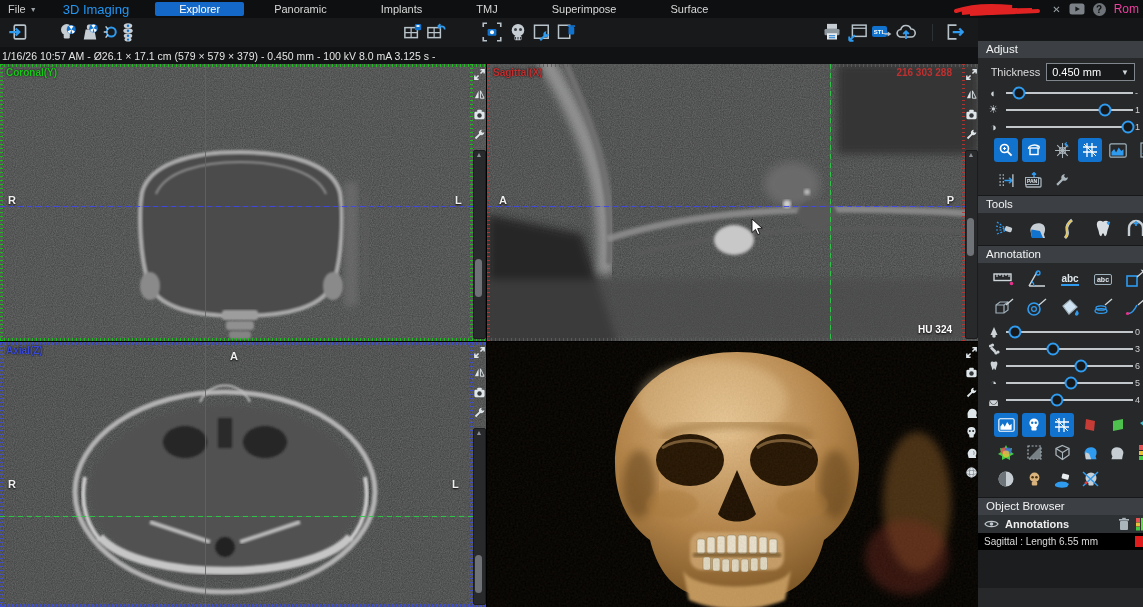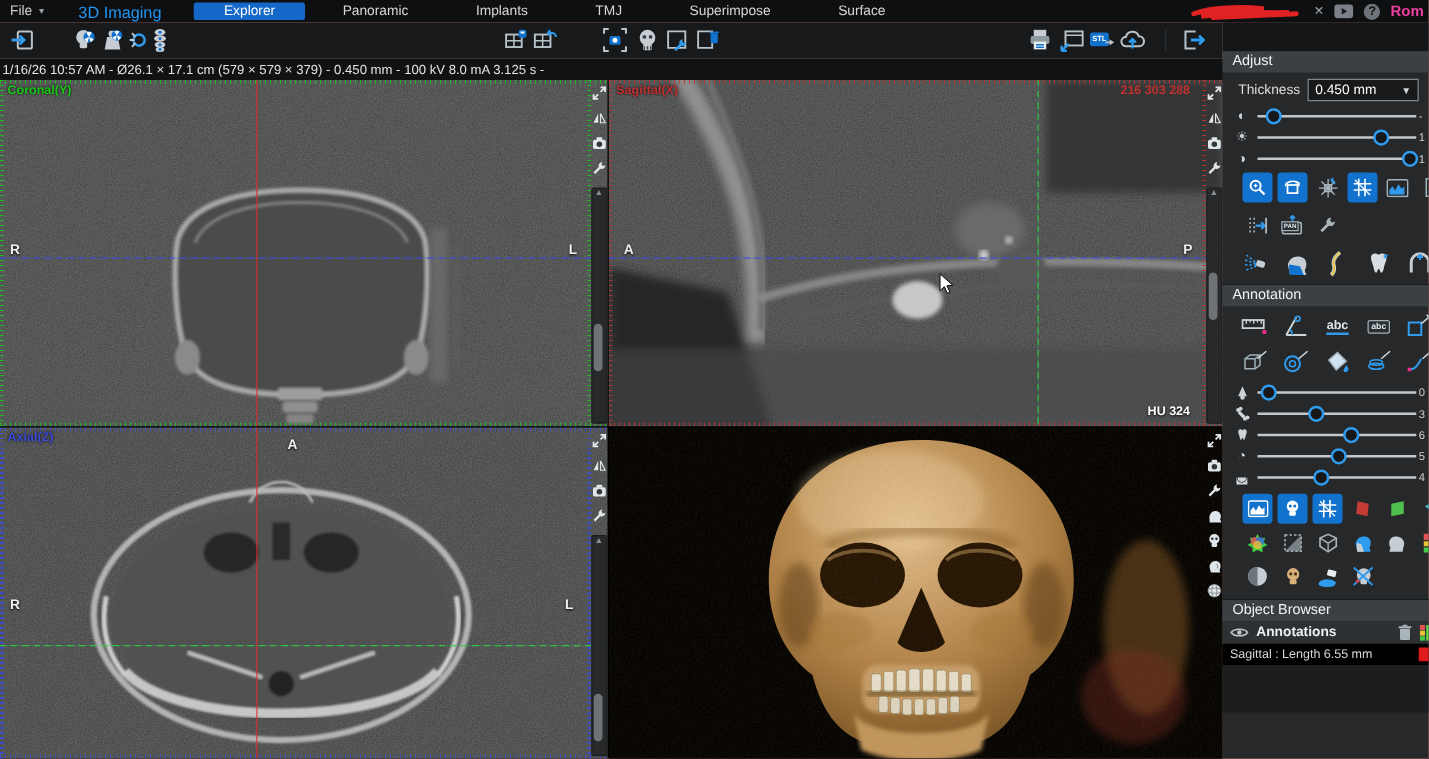--- a/index.html
+++ b/index.html
@@ -1,28 +1,28 @@
 <!DOCTYPE html>
 <html><head>
 <meta charset="utf-8">
 <style>
   html,body{margin:0;padding:0;background:#000;}
-  #app{position:relative;width:1143px;height:607px;overflow:hidden;background:#fca5a5;
+  #app{position:relative;width:1143px;height:607px;overflow:hidden;background:#15803d;
        font-family:"Liberation Sans","DejaVu Sans",sans-serif;color:#ddd;-webkit-font-smoothing:antialiased;}
   
   .menubar{position:absolute;left:0;top:0;width:1143px;height:18px;background:#0e0f10;
            display:flex;align-items:center;font-size:11px;z-index:30;}
   .mi{display:flex;align-items:center;gap:4px;color:#cfcfcf;padding:0 8px;cursor:default;}
   .caret{font-size:7px;color:#9aa0a5;}
   .apptitle{color:#2196f3;font-size:13px;font-weight:normal;margin:0 26px 0 18px;}
   .tabs{display:flex;align-items:center;gap:6px;}
   .tab{padding:1px 24px;color:#d8d8d8;font-size:11px;border-radius:2px;}
   .tab.active{background:#1468c8;color:#fff;}
   .mright{margin-left:auto;display:flex;align-items:center;gap:8px;padding-right:4px;}
-  .userlbl{color:#ee3fa0;font-size:12px;font-weight:bold;white-space:nowrap;}
+  .userlbl{color:#ee3fa0;font-size:12px;font-weight:normal;white-space:nowrap;}
   .helpdot{width:13px;height:13px;border-radius:50%;background:#6d7378;color:#111;font-size:10px;
            font-weight:bold;display:flex;align-items:center;justify-content:center;}
   .closex{color:#9aa0a5;font-size:10px;}
   
   .toolbar{position:absolute;left:0;top:18px;width:978px;height:29px;background:#17191b;z-index:20;}
   .tbicon{position:absolute;top:4px;width:20px;height:20px;}
   .tbsep{position:absolute;top:6px;width:1px;height:17px;background:#2e3134;}
   .stlchip{position:absolute;left:0;top:4px;width:15px;height:11px;background:#1273cf;border-radius:2px;
            color:#fff;font-size:6px;font-weight:bold;display:flex;align-items:center;justify-content:center;}
   
@@ -591,20 +591,21 @@
           </svg>
         <span class="panlbl">PAN</span>
       </div>
       <div class="btn24">
         <svg width="16" height="16" viewBox="0 0 14 14">
             <path d="M9.5 1.8a3.2 3.2 0 00-3 4.3L2 10.6 3.4 12l4.5-4.5a3.2 3.2 0 004.3-3l-2 .7-1.4-1.4z" fill="#aab4bb"></path>
           </svg>
       </div>
     </div>
 
+    <div class="shead">Tools</div>
     <div class="icorow">
       <div class="tool">
         <svg width="22" height="22" viewBox="0 0 22 22">
             <path d="M4 4l8 6M3 8l9 3M3 12l9 0M4 16l8-3" stroke="#2f9bef" stroke-width="1.2" stroke-dasharray="2 1.5"></path>
             <rect x="12" y="8.5" width="7" height="5" rx="1.5" fill="#c6ced4" transform="rotate(18 15 11)"></rect>
           </svg>
       </div>
       <div class="tool">
         <svg width="22" height="22" viewBox="0 0 22 22">
             <path d="M6 20c-1-7-3-8 0-12 2.5-3.3 8-3.6 11-1.4 3 2.4 2.3 7.4.8 9.6L19 20z" fill="#c6ced4"></path>

